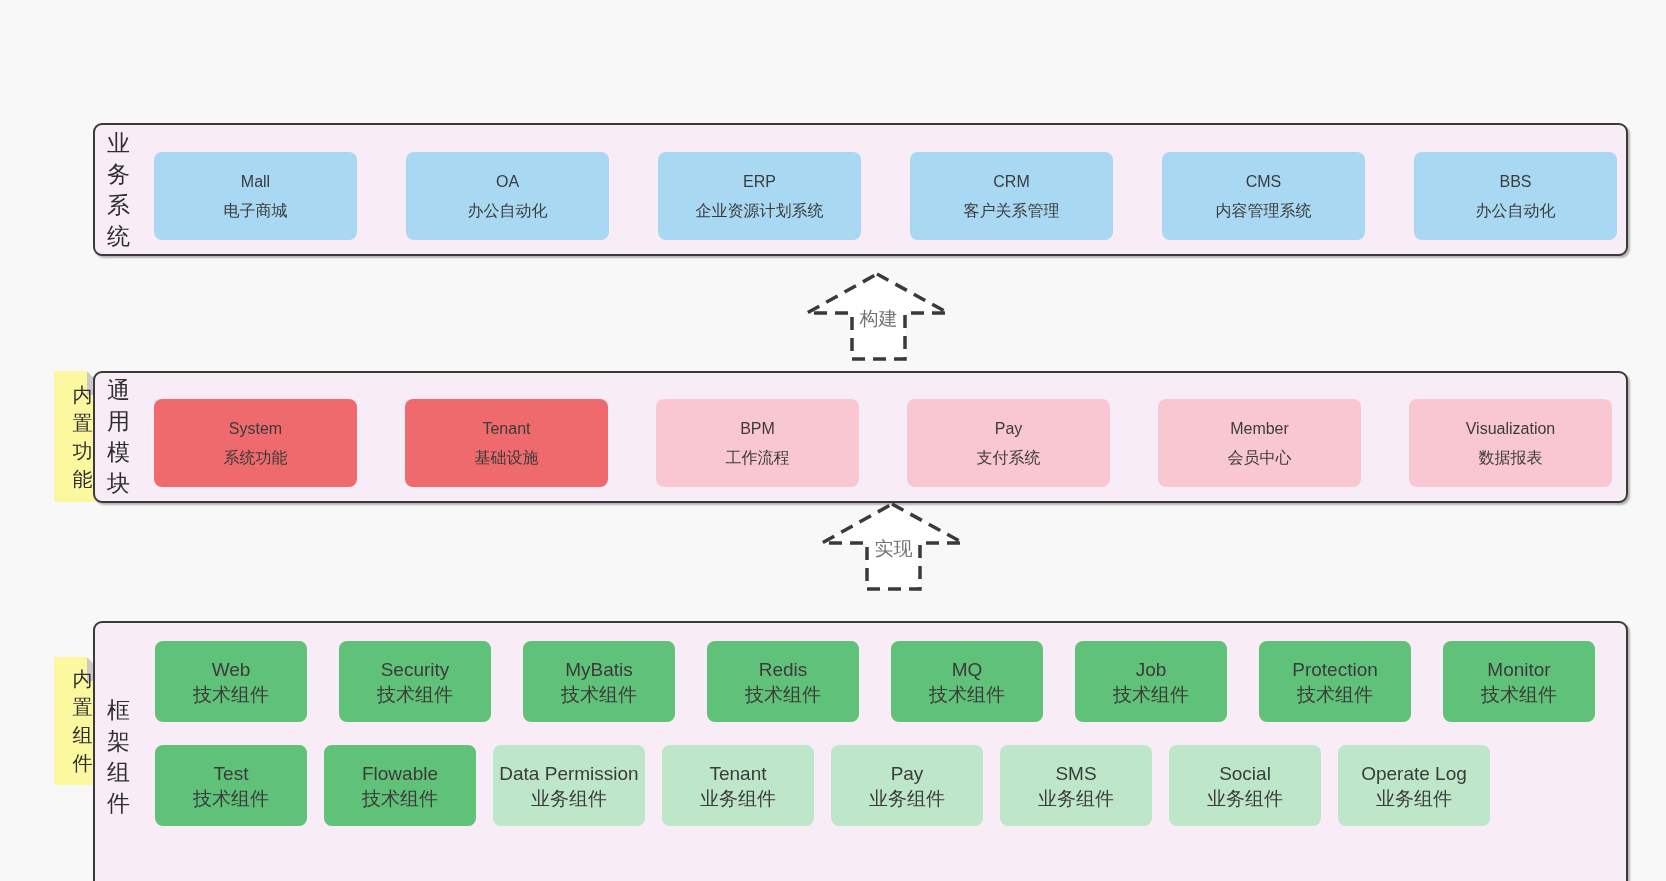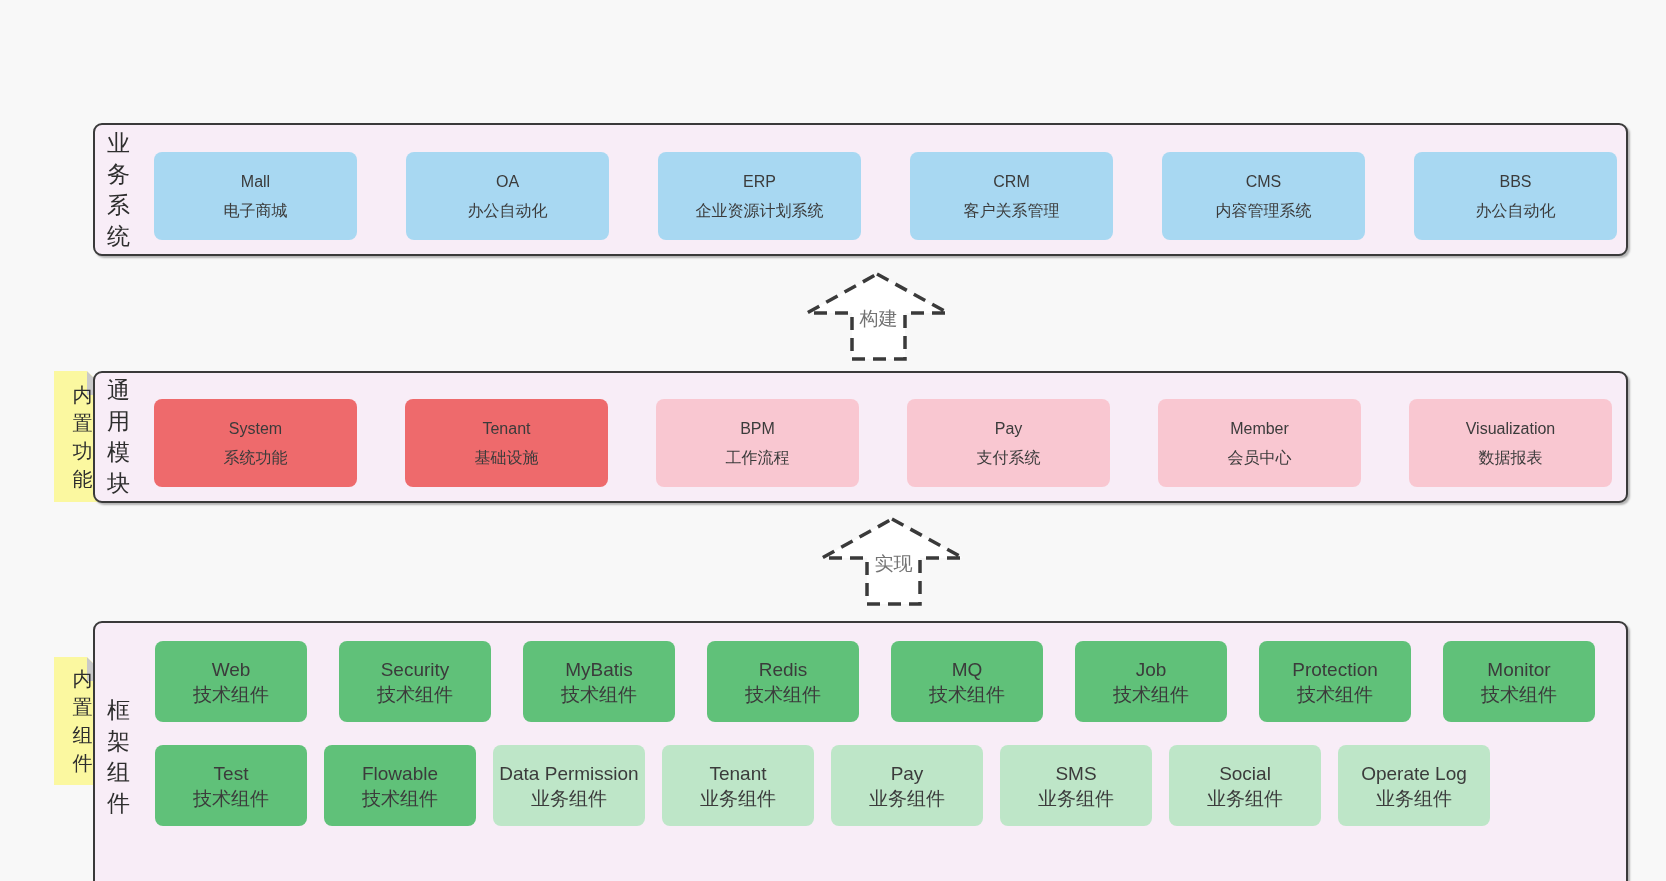--- a/index.html
+++ b/index.html
@@ -98,21 +98,21 @@
     line-height: 28px;
     text-align: center;
     word-break: break-all;
     color: #2e2e2e;
     position: relative;
   }
 
   
   .arrow { position: absolute; width: 145px; height: 92px; z-index: 2; }
   #arrow-build     { left: 806px; top: 270px; }
-  #arrow-implement { left: 821px; top: 515px; }
+  #arrow-implement { left: 821px; top: 500px; }
   .arrow svg { width: 100%; height: 100%; display: block; }
   .arrow .alabel {
     position: absolute;
     left: 50%; top: 38px;
     transform: translateX(-50%);
     background: #ffffff;
     font-size: 19px;
     line-height: 22px;
     padding: 0 3px;
     white-space: nowrap;

